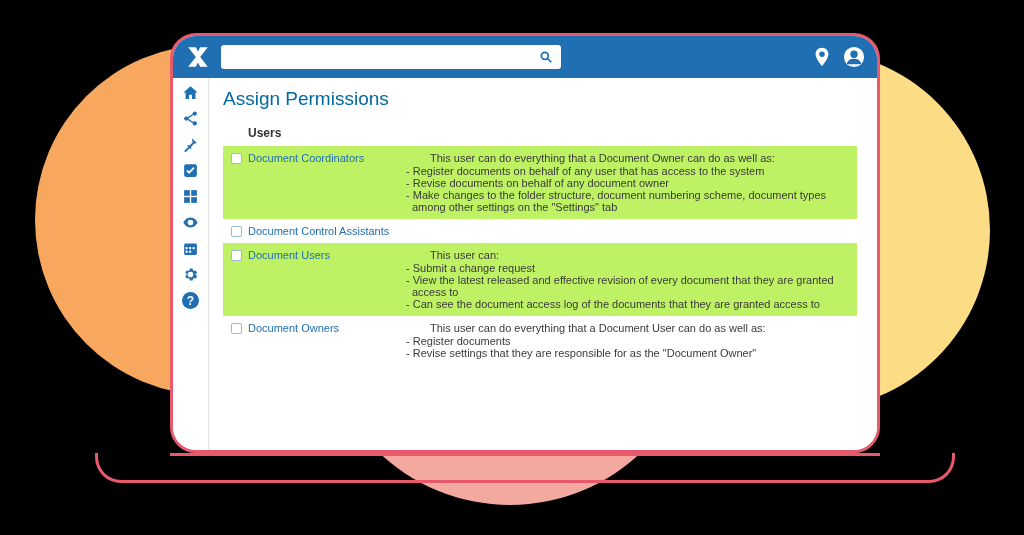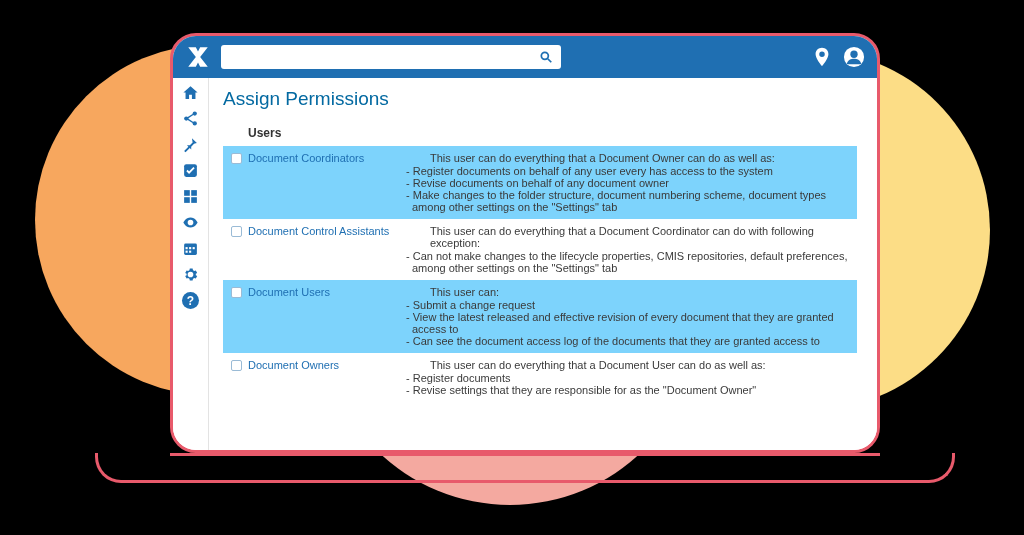--- a/index.html
+++ b/index.html
@@ -116,21 +116,21 @@
   }
   .grid {
     font-size: 11px;
     color: #3a3a3a;
   }
   .row {
     display: flex;
     padding: 6px 8px;
   }
   .row.header { font-weight: 700; font-size: 12px; color: #333; }
-  .row.shade { background: #7dd3fc; justify-content: space-between; }
+  .row.shade { background: #bef264; justify-content: space-between; }
   .col-name {
     width: 175px;
     flex-shrink: 0;
     display: flex;
     align-items: flex-start;
     gap: 6px;
   }
   .col-desc { flex: 1; }
   .chk {
     width: 11px; height: 11px;
@@ -226,33 +226,29 @@
         </div>
 
         <div id="rows-anchor"></div>
       <div class="row shade">
             <div class="col-name">
               <div class="chk"></div>
               <span class="role-link">Document Coordinators</span>
             </div>
             <div class="col-desc">
               <div class="desc-lead">This user can do everything that a Document Owner can do as well as:</div>
-              <div class="desc-line">- Register documents on behalf of any user every has access to the system</div>
+              <div class="desc-line">- Register documents on behalf of any user that has access to the system</div>
               <div class="desc-line">- Revise documents on behalf of any document owner</div>
               <div class="desc-line">- Make changes to the folder structure, document numbering scheme, document types among other settings on the "Settings" tab</div>
             </div>
           </div>
           <div class="row">
             <div class="col-name">
               <div class="chk"></div>
               <span class="role-link">Document Control Assistants</span>
-            </div>
-            <div class="col-desc">
-              <div class="desc-lead">This user can do everything that a Document Coordinator can do with following exception:</div>
-              <div class="desc-line">- Can not make changes to the lifecycle properties, CMIS repositories, default preferences, among other settings on the "Settings" tab</div>
             </div>
           </div>
           <div class="row shade">
             <div class="col-name">
               <div class="chk"></div>
               <span class="role-link">Document Users</span>
             </div>
             <div class="col-desc">
               <div class="desc-lead">This user can:</div>
               <div class="desc-line">- Submit a change request</div>

